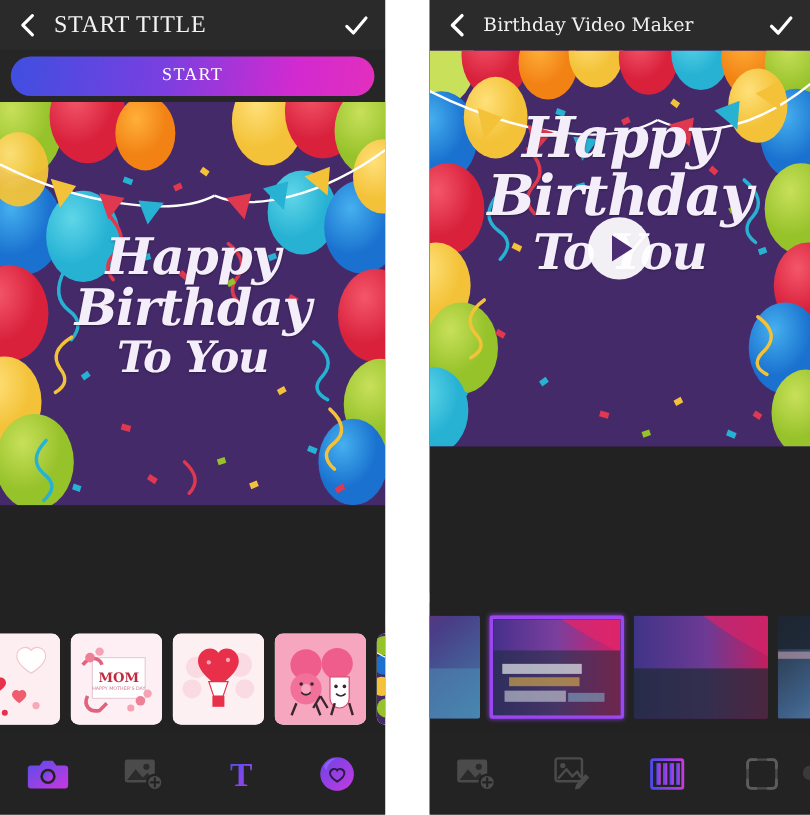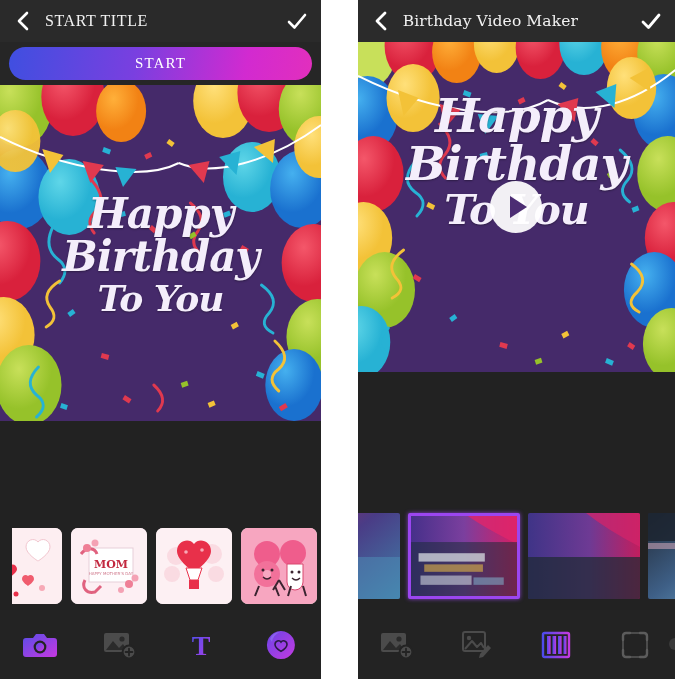--- a/index.html
+++ b/index.html
@@ -18,21 +18,21 @@
 
   
   .header {
     position: relative; height: 42px; background: #2a2a2a;
     display: flex; align-items: center; padding: 0 13px;
   }
   .hdr-right .header { background:#2b2b2b; }
   .back-ico { width: 20px; height: 22px; flex: 0 0 auto; }
   .back-ico svg { display:block; }
   .hdr-title {
-    color: #f2f2f2; font-size: 16px; letter-spacing: .6px;
+    color: #f2f2f2; font-size: 20px; letter-spacing: .6px;
     margin-left: 12px; white-space: nowrap;
     font-family: "Liberation Serif", serif;
   }
   .hdr-title.sans { font-family: "DejaVu Serif", serif; font-size: 15.5px; letter-spacing: .1px; }
   .check-ico { margin-left: auto; width: 22px; height: 22px; }
   .check-ico svg { display:block; }
 
   
   .seg-row {
     height: 43px; background: #262626;
@@ -92,21 +92,21 @@
     margin-left:5px;
   }
 
   
   .filler { background:#222222; width:100%; }
 
   
   .strip {
     position:absolute; left:0; right:0; bottom:69px; height: 88px;
     background:#222222; display:flex; align-items:center; gap:9px;
-    padding: 0 0 0 0; overflow:hidden;margin-left:12px;
+    padding: 0 0 0 0; overflow:hidden;
   }
   .thumb {
     width: 76px; height: 76px; border-radius: 7px; flex:0 0 auto;
     overflow:hidden; position:relative; background:#fdeff2;
   }
   .thumb:first-child { margin-left:-26px; }
   .thumb svg { display:block; width:100%; height:100%; }
 
   
   .vstrip {

